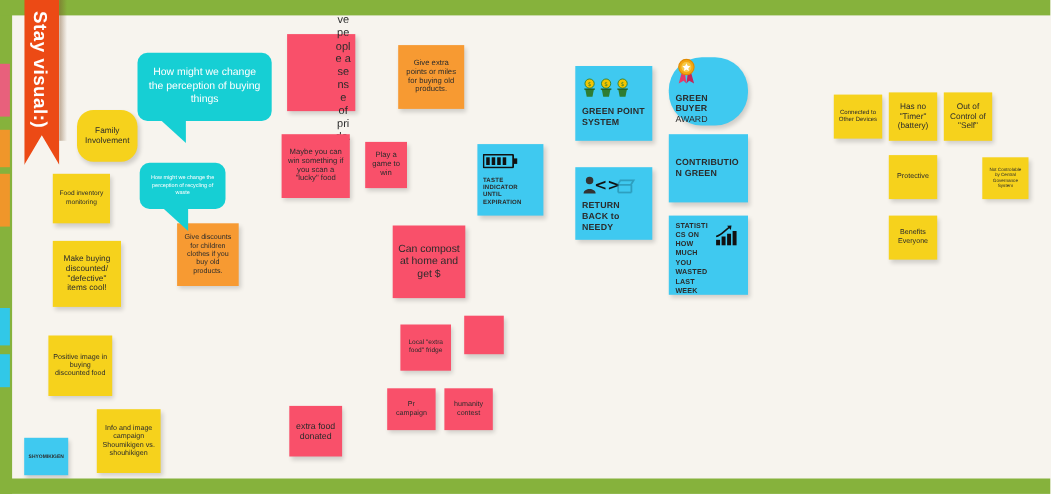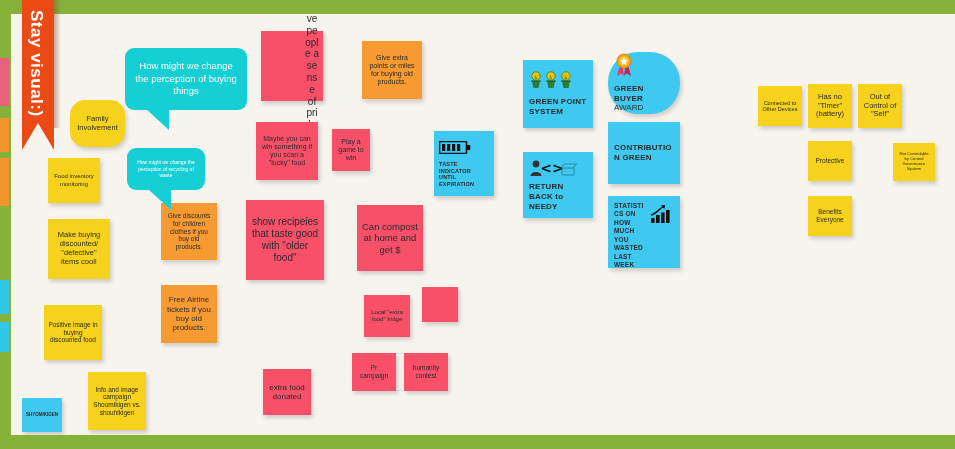--- a/index.html
+++ b/index.html
@@ -155,27 +155,21 @@
     </div>
 
   <div class="note pink" style="left:332px;top:129px;width:38px;height:42px;font-size:7px;">
     <span>Play a game to win</span>
     </div>
 
   <div class="note orange" style="left:161px;top:203px;width:56px;height:57px;font-size:6.5px;">
     <span>Give discounts for children clothes if you buy old products.</span>
     </div>
 
-  <div class="note orange" style="left:161px;top:285px;width:56px;height:58px;font-size:8px;">
-    <span>Free Airline tickets if you buy old products.</span>
-    </div>
-
-  <div class="note pink" style="left:246px;top:200px;width:78px;height:80px;font-size:10px;">
-    <span>show recipeies that taste good with "older food"</span>
-    </div>
+
 
 
   <div class="note pink" style="left:263px;top:369px;width:48px;height:46px;font-size:8px;">
     <span>extra food donated</span>
     </div>
 
   <div class="note pink" style="left:357px;top:205px;width:66px;height:66px;font-size:9.5px;">
     <span>Can compost at home and get $</span>
     </div>
 

